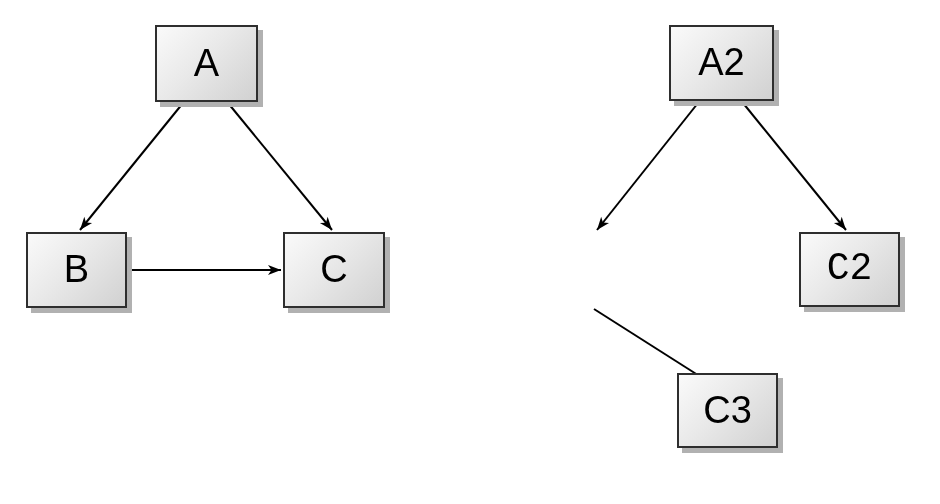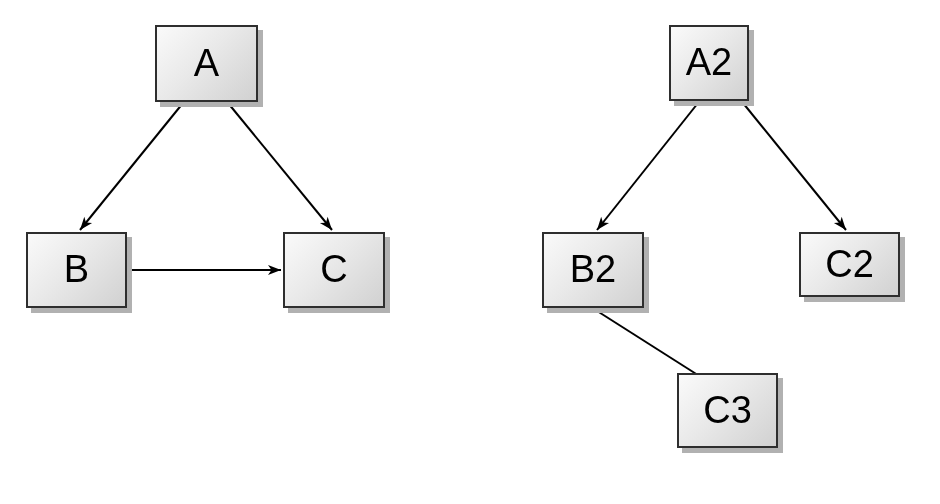--- a/index.html
+++ b/index.html
@@ -38,23 +38,23 @@
     line-height: 1;
     user-select: none;
   }
   .node .label {
     transform: translateY(-1px);
   }
   
   #node-a  { left: 155px; top:  25px; width: 103px; height: 77px; }
   #node-b  { left:  26px; top: 232px; width: 101px; height: 76px; }
   #node-c  { left: 283px; top: 232px; width: 102px; height: 76px; }
-  #node-a2 { left: 669px; top:  25px; width: 80px; height: 76px; text-align: center; }
+  #node-a2 { left: 669px; top:  25px; width: 105px; height: 76px; text-align: center; }
   #node-b2 { left: 542px; top: 232px; width: 102px; height: 76px; }
-  #node-c2 { left: 799px; top: 232px; width: 101px; height: 65px; }
+  #node-c2 { left: 799px; top: 232px; width: 101px; height: 75px; font-family: Liberation Mono, monospace; }
   #node-c3 { left: 677px; top: 373px; width: 101px; height: 75px; }
   line.edge {
     stroke: #000000;
     stroke-width: 2;
   }
 </style>
 </head>
 <body>
 
 <div class="canvas">
@@ -78,23 +78,20 @@
   </div>
   <div class="node" id="node-b">
     <span class="label">B</span>
   </div>
   <div class="node" id="node-c">
     <span class="label">C</span>
   </div>
   <div class="node" id="node-a2">
     <span class="label">A2</span>
   </div>
-  <div class="node" id="node-b2">
-    <span class="label">B2</span>
-  </div>
   <div class="node" id="node-c2">
     <span class="label">C2</span>
   </div>
   <div class="node" id="node-c3">
     <span class="label">C3</span>
   </div>
 
 </div>
 
 </body></html>

